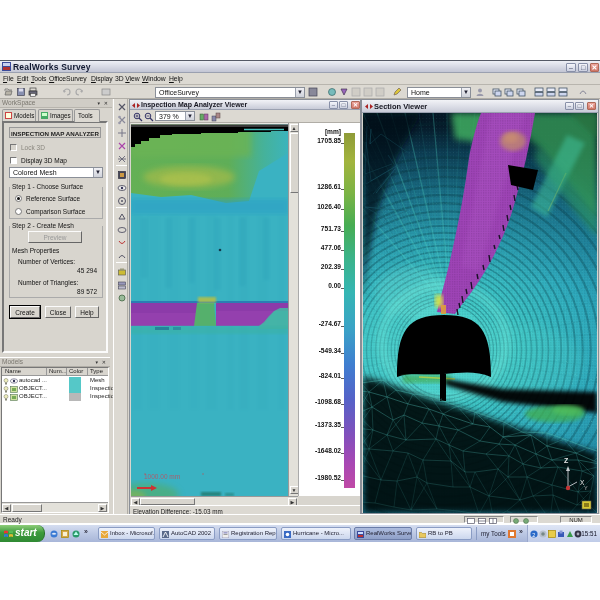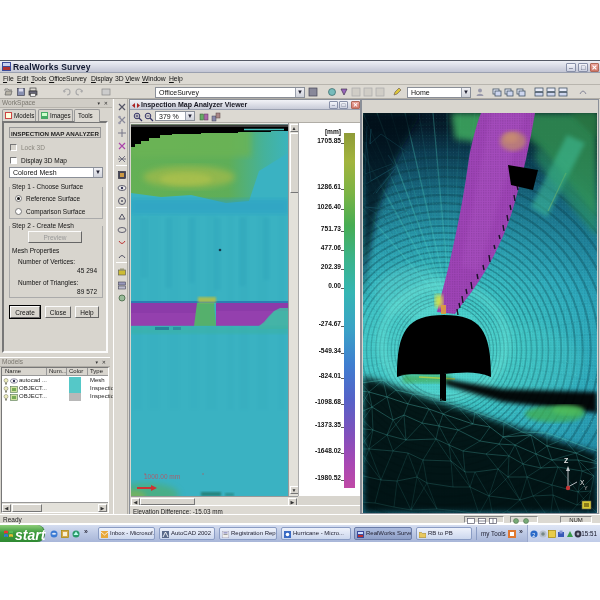--- a/index.html
+++ b/index.html
@@ -463,20 +463,30 @@
             <line x1="42" y1="357.5" x2="45" y2="357.5" stroke="#333" stroke-width="0.8"></line>
           </svg></div>
         <div id="mhsb">
           <div class="sbtn" style="left:0;top:0.5px">◀</div>
           <div class="sbtn" style="left:157px;top:0.5px">▶</div>
           <div class="abs raise" style="left:9px;top:0.5px;width:55px;height:7px;background:#d8d5ce"></div>
         </div>
         <div id="midstatus">Elevation Difference: -15.03 mm</div>
       </div>
       <div id="rightwin">
+        <div id="rtitle">
+          <svg class="abs" style="left:3px;top:3px" width="8" height="7">
+            <path d="M0,3.5 L3,1 L3,6 Z" fill="#a22"></path>
+            <path d="M8,3.5 L5,1 L5,6 Z" fill="#a22"></path>
+          </svg>
+          <span class="txt">Section Viewer</span>
+          <div class="wbtn" style="left:203px;top:2px;width:9px;height:8px;font-size:6px;line-height:6px">–</div>
+          <div class="wbtn" style="left:213px;top:2px;width:9px;height:8px;font-size:6px;line-height:6px">□</div>
+          <div class="wbtn close" style="left:225px;top:2px;width:9px;height:8px;font-size:6px;line-height:6px">✕</div>
+        </div>
         <div id="svwrap"><svg width="234" height="400" viewBox="0 0 234 400">
             <defs>
               <radialGradient id="cloud" gradientUnits="userSpaceOnUse" cx="81" cy="237" r="225" gradientTransform="matrix(1.4,0,0,1,-32.4,0)">
                 <stop offset="0" stop-color="#5fe4d8"></stop>
                 <stop offset="0.25" stop-color="#3fc8c8"></stop>
                 <stop offset="0.5" stop-color="#2da8bc"></stop>
                 <stop offset="0.7" stop-color="#1f86a2"></stop>
                 <stop offset="0.88" stop-color="#10506e"></stop>
                 <stop offset="1" stop-color="#072338"></stop>
               </radialGradient>
@@ -1196,21 +1206,21 @@
     </div>
   </div>
 <div id="taskbar">
     <div class="abs" style="left:0;top:0;width:45px;height:17px;background:linear-gradient(to bottom,#8fce7a 0%,#3c9a3c 45%,#2f8a33 100%);border-radius:0 8px 8px 0;border-right:1px solid #267028">
       <svg style="position:absolute;left:3px;top:3px" width="11" height="11" viewBox="0 0 11 11">
         <path d="M1,3 Q3,2 5,3 L5,5.5 Q3,4.5 1,5.5 Z" fill="#e33"></path>
         <path d="M6,3 Q8,2 10,3 L10,5.5 Q8,4.5 6,5.5 Z" fill="#5b5"></path>
         <path d="M1,6.5 Q3,5.5 5,6.5 L5,9 Q3,8 1,9 Z" fill="#37d"></path>
         <path d="M6,6.5 Q8,5.5 10,6.5 L10,9 Q8,8 6,9 Z" fill="#db3"></path>
       </svg>
-      <span style="position:absolute;left:15px;top:2px;font-size:14px;font-weight:bold;font-style:italic;color:#fff">start</span>
+      <span style="position:absolute;left:15px;top:2px;font-size:10px;font-weight:bold;font-style:italic;color:#fff">start</span>
     </div>
     <svg class="abs" style="left:50px;top:5px" width="8" height="8">
       <circle cx="4" cy="4" r="3.5" fill="#3a7ad4"></circle>
       <path d="M1.5,4 Q4,1.5 6.5,4 Q4,5.5 1.5,4" fill="#fff" opacity="0.85"></path>
     </svg>
     <svg class="abs" style="left:61px;top:5px" width="8" height="8">
       <rect x="0.5" y="0.5" width="7" height="7" fill="#d8a84a" stroke="#a80" stroke-width="0.7"></rect>
       <rect x="2" y="2" width="4" height="4" fill="#f8f0d0"></rect>
     </svg>
     <svg class="abs" style="left:72px;top:5px" width="8" height="8">

